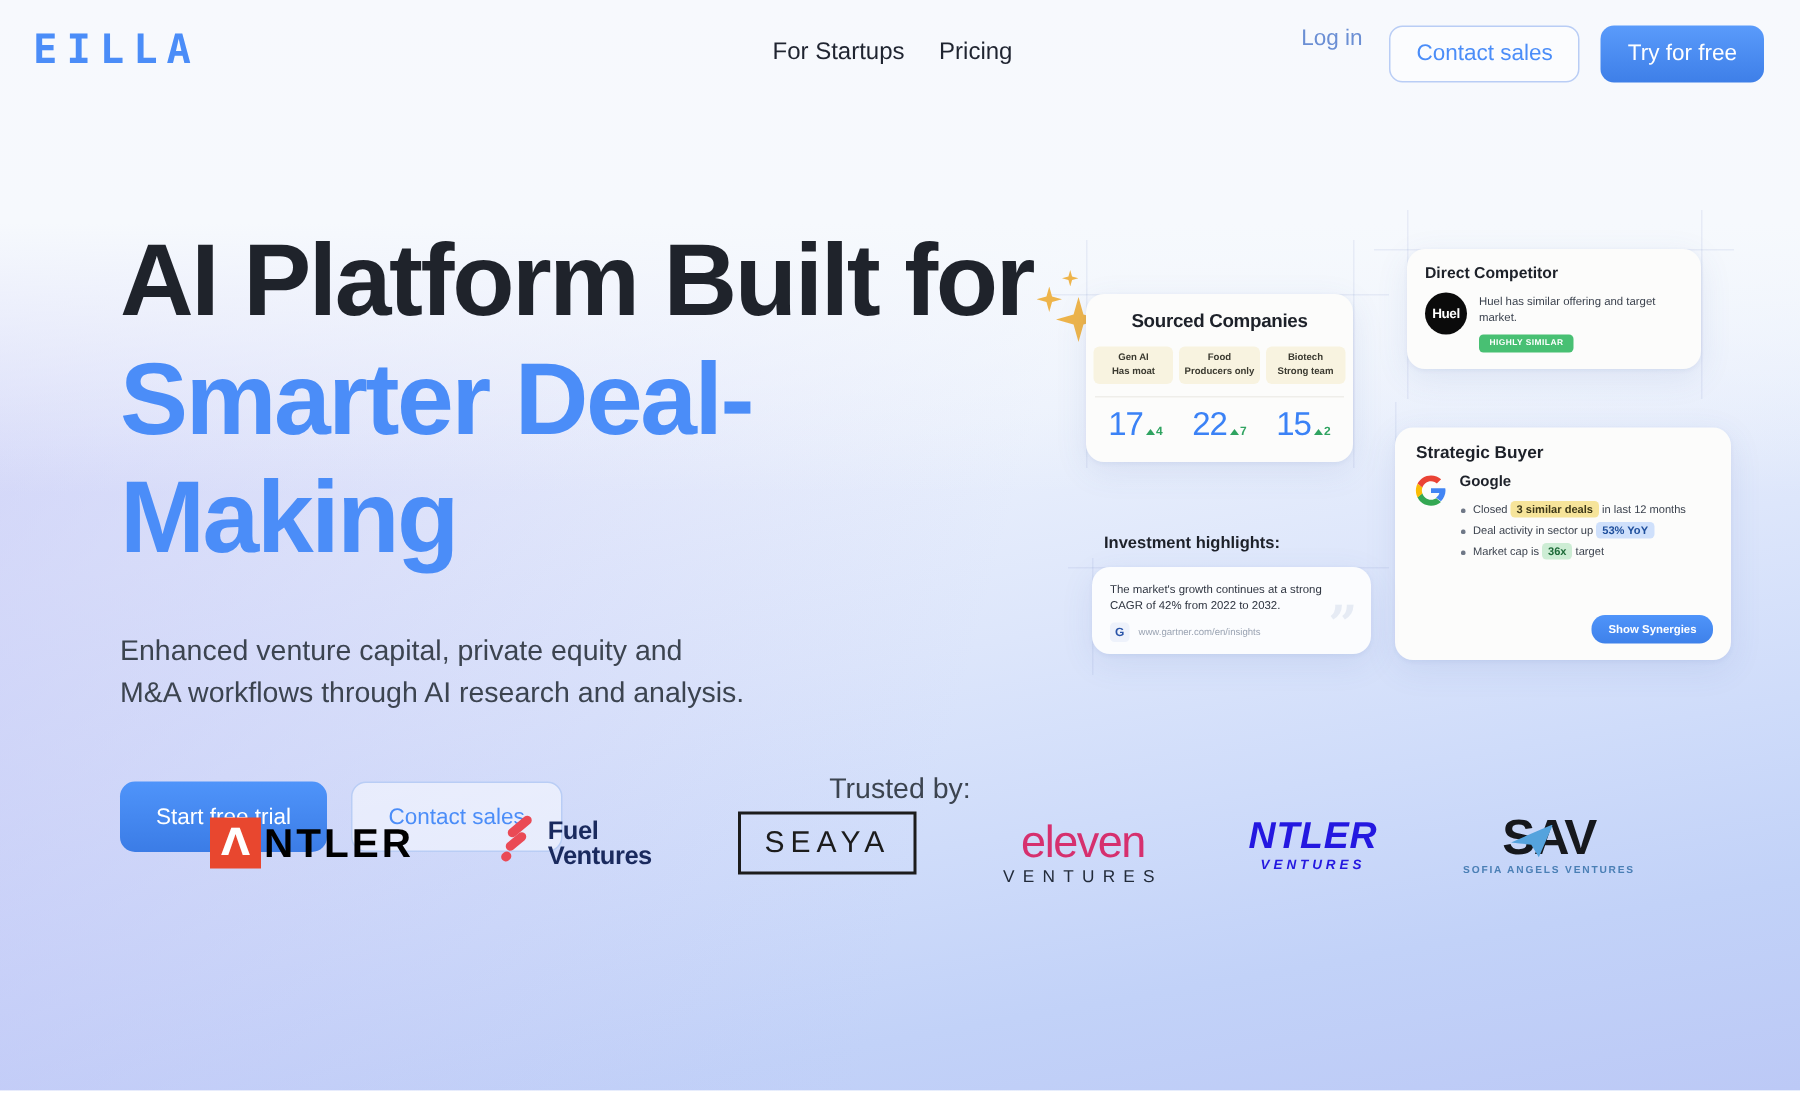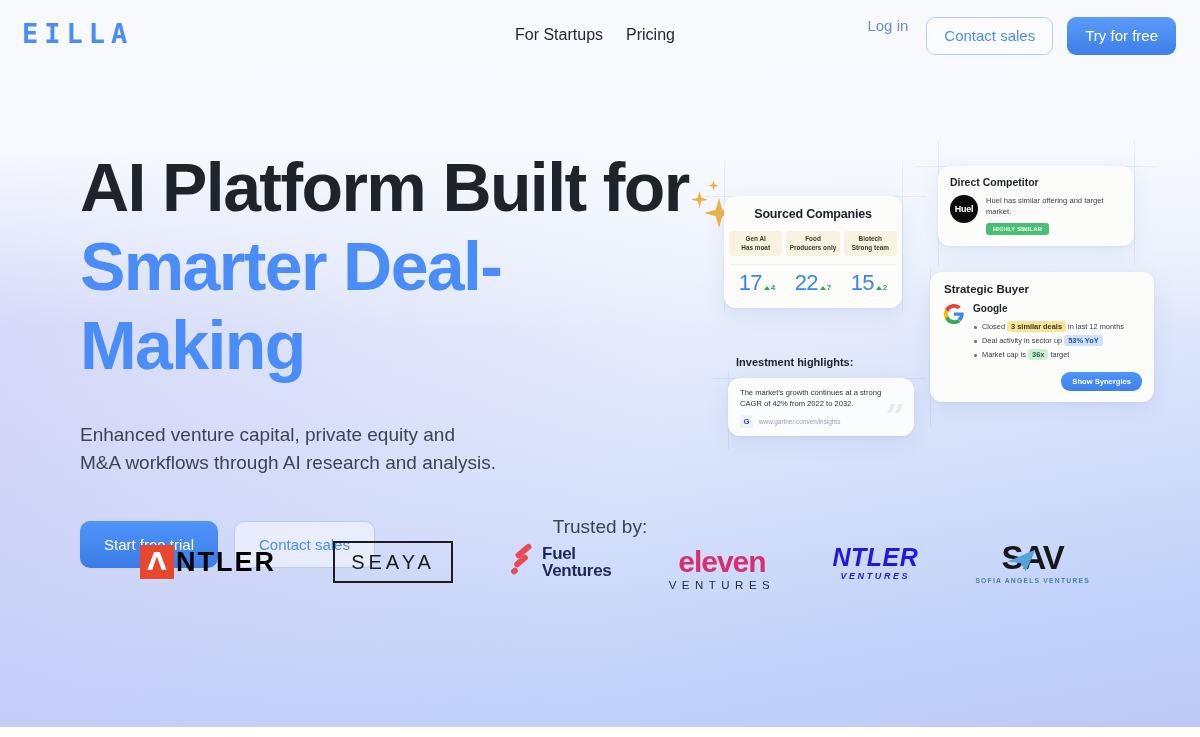--- a/index.html
+++ b/index.html
@@ -257,21 +257,21 @@
     background: #48c073;
     color: #ffffff;
     font-size: 5.6px;
     font-weight: 700;
     letter-spacing: 0.3px;
     padding: 3px 7px;
     border-radius: 3px;
   }
 
   
-  #card-buyer { left: 930px; top: 272px; width: 224px; height: 130px; }
+  #card-buyer { left: 930px; top: 285px; width: 224px; height: 155px; }
   .sb-title { font-size: 11.5px; font-weight: 700; color: #1d2129; padding: 11px 0 0 14px; }
   .sb-row { display: flex; gap: 8px; padding: 7px 10px 0 13px; }
   .g-logo { width: 22px; height: 22px; flex: 0 0 22px; margin-top: 1px; }
   .sb-company { font-size: 10px; font-weight: 700; color: #1d2129; line-height: 14px; }
   .sb-list { list-style: none; margin-top: 4px; }
   .sb-list li {
     font-size: 7.4px;
     line-height: 14px;
     color: #3a414d;
     position: relative;
@@ -389,21 +389,21 @@
   .fuel-bar {
     position: absolute; background: #ea4a55; border-radius: 3px;
     transform: rotate(-40deg); transform-origin: center;
   }
   .fuel-text { line-height: 17px; }
   .fuel-text .l1 { font-size: 17px; font-weight: 700; color: #1a2a5e; letter-spacing: -0.3px; }
   .fuel-text .l2 { font-size: 17px; font-weight: 700; color: #1a2a5e; letter-spacing: -0.3px; }
   
   .eleven { text-align: center; }
   .eleven .l1 {
-    font-size: 30px; font-weight: 700; color: #d6306e;
+    font-size: 30px; font-weight: 400; color: #d6306e;
     letter-spacing: -1px; line-height: 31px; margin-top: 12px;
   }
   .eleven .l2 {
     font-size: 11.5px; letter-spacing: 5.5px; color: #222b3a; margin-top: 2px;
   }
   
   .presto { text-align: center; }
   .presto .l1 {
     font-size: 25px; font-weight: 700; font-style: italic; color: #2418e0;
     letter-spacing: 0.5px; line-height: 26px;
@@ -561,38 +561,38 @@
   <div class="logos">
 
     <div class="logo-item">
       <div class="antler">
         <span class="antler-mark">Λ</span>
         <span class="antler-text">NTLER</span>
       </div>
     </div>
 
     <div class="logo-item">
-      <div class="seaya">SEAYA</div>
-    </div>
-
-    <div class="logo-item">
       <div class="fuel">
         <div class="fuel-mark">
           <div class="fuel-bar" style="width:19px;height:6px;left:4px;top:3px;"></div>
           <div class="fuel-bar" style="width:16px;height:6px;left:3px;top:13px;"></div>
           <div class="fuel-bar" style="width:7px;height:6px;left:1px;top:23px;"></div>
         </div>
         <div class="fuel-text">
           <div class="l1">Fuel</div>
           <div class="l2">Ventures</div>
         </div>
       </div>
     </div>
 
     <div class="logo-item">
+      <div class="seaya">SEAYA</div>
+    </div>
+
+    <div class="logo-item">
       <div class="eleven">
         <div class="l1">eleven</div>
         <div class="l2">VENTURES</div>
       </div>
     </div>
 
     <div class="logo-item">
       <div class="presto">
         <div class="l1">NTLER</div>
         <div class="l2">VENTURES</div>

